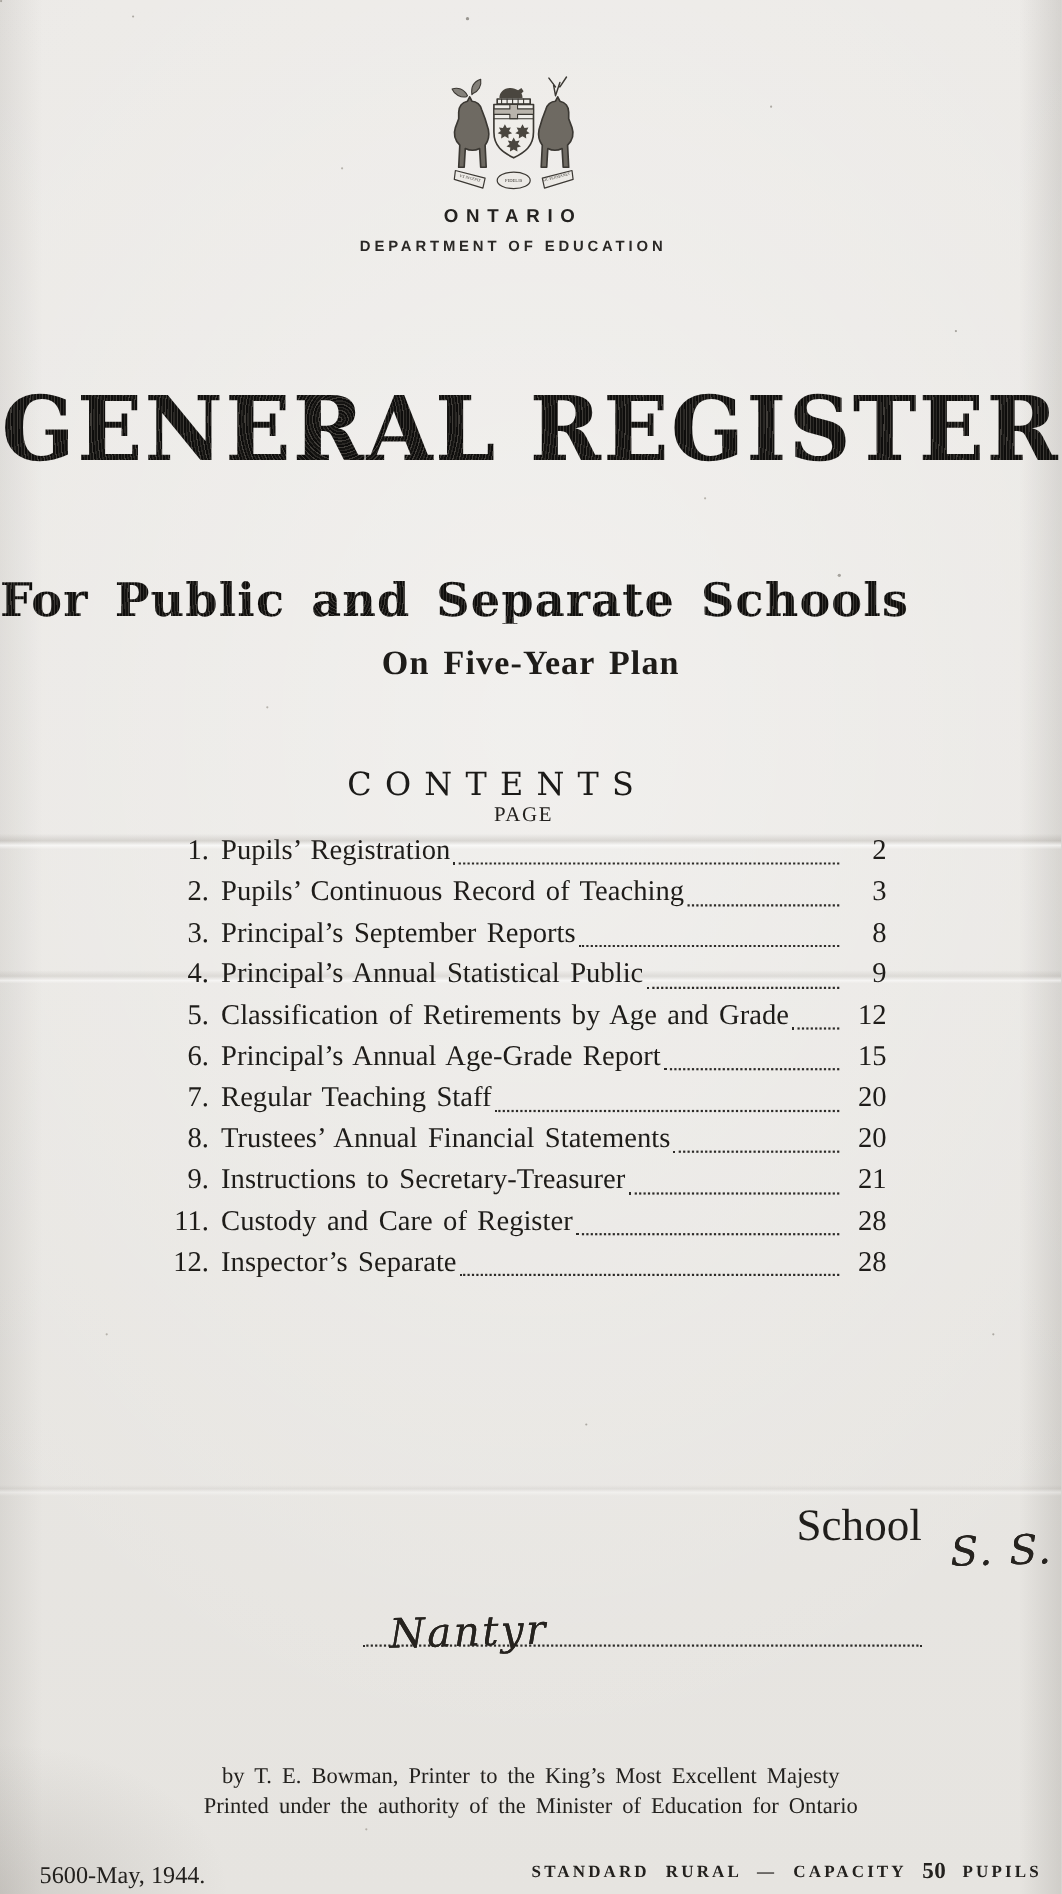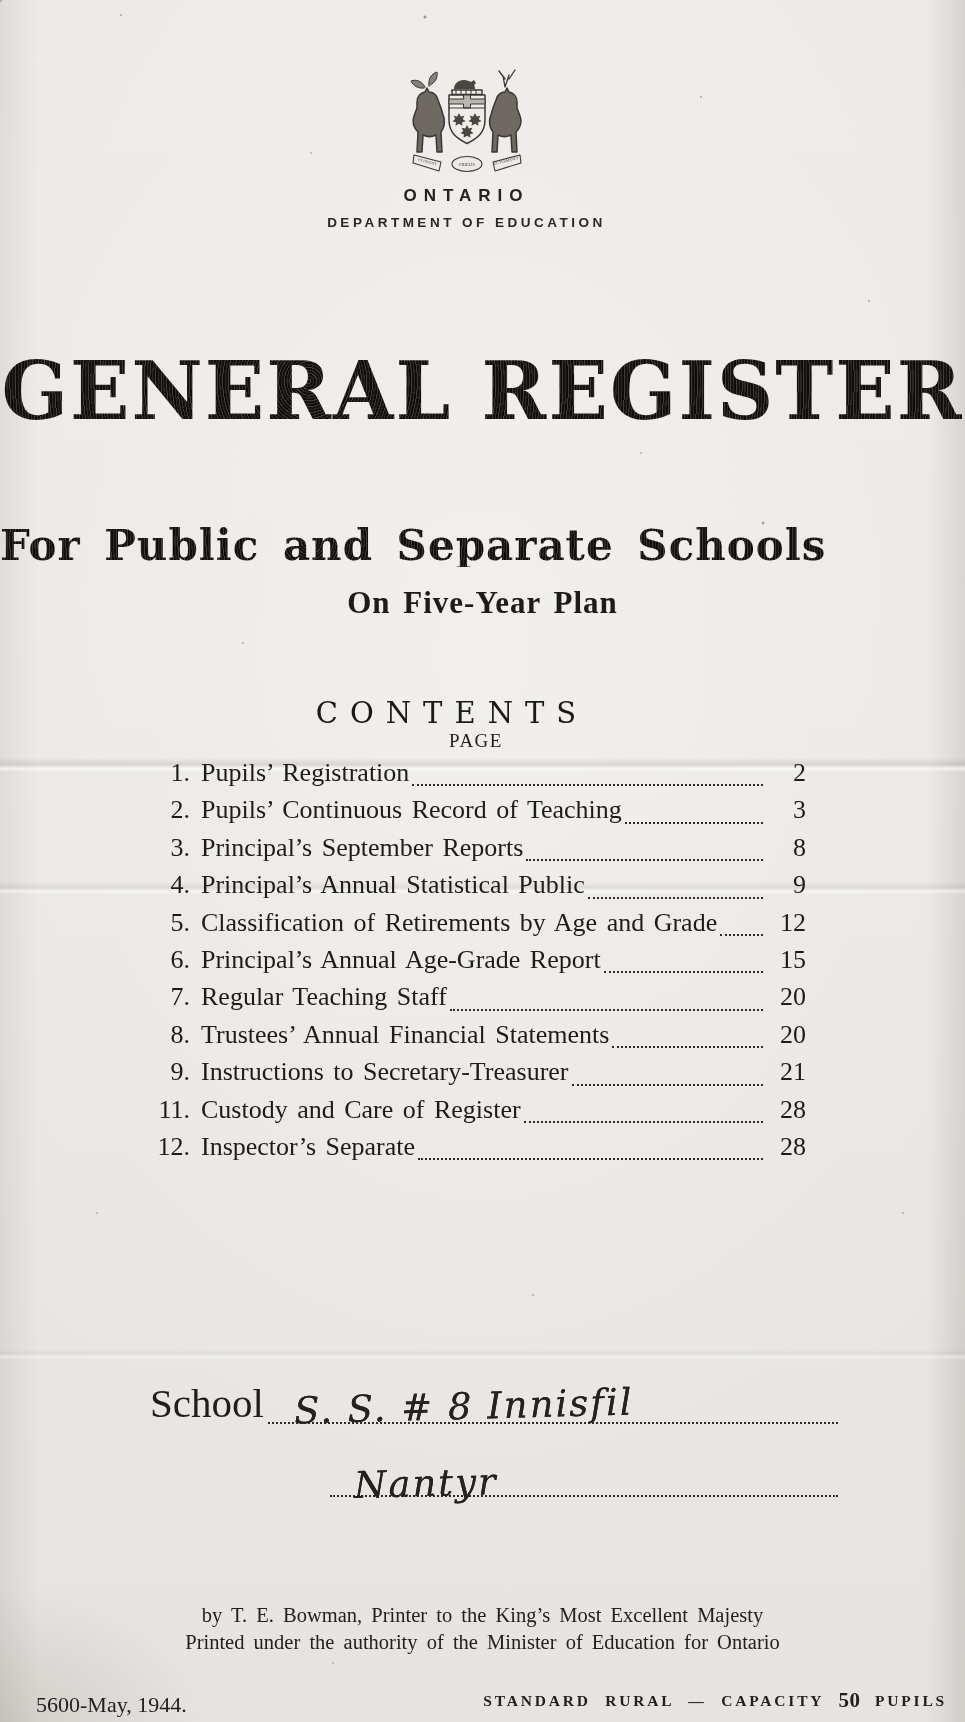--- a/index.html
+++ b/index.html
@@ -55,21 +55,21 @@
   .contents-heading{font-family:"DejaVu Serif",serif;font-size:29px;line-height:34px;letter-spacing:12px;text-align:center;transform:translateX(-26px);color:#1b1a18;}
   .page-label{font-size:19px;line-height:22px;letter-spacing:1.5px;text-align:center;padding-right:4px;color:#23211e;}
   .toc{margin-top:6px;}
   .toc-row{display:flex;align-items:baseline;height:37.4px;font-size:26px;word-spacing:3px;white-space:nowrap;color:#1e1c19;}
   .toc-num{flex:0 0 40px;text-align:right;margin-right:11px;}
   .toc-title{flex:0 0 auto;}
   .dot-leader{flex:1 1 auto;min-width:14px;border-bottom:2.6px dotted #2c2a27;align-self:flex-end;margin:0 3px 9px 3px;}
   .toc-page{flex:0 0 40px;text-align:right;}
   
   .school{position:absolute;top:1366px;left:150px;width:688px;}
-  .school-row1{display:flex;align-items:flex-end;height:58px;}
+  .school-row1{display:flex;align-items:flex-end;height:58px;flex-direction:column;}
   .school-label{font-size:41px;line-height:1;color:#201e1b;}
   .dotline{position:relative;flex:1 1 auto;border-bottom:2.6px dotted #2b2a27;height:12px;margin-left:4px;}
   .school-row2{position:relative;margin-left:180px;border-bottom:2.6px dotted #2b2a27;height:71px;}
   .handwriting{
     position:absolute;font-family:"DejaVu Serif",serif;font-style:italic;
     font-size:37px;letter-spacing:2px;color:#26231f;white-space:nowrap;
     transform:rotate(-1.5deg);text-shadow:0 0 0.5px #26231f;
   }
   .hw1{left:26px;bottom:-6px;}
   .hw2{left:24px;bottom:-10px;}

